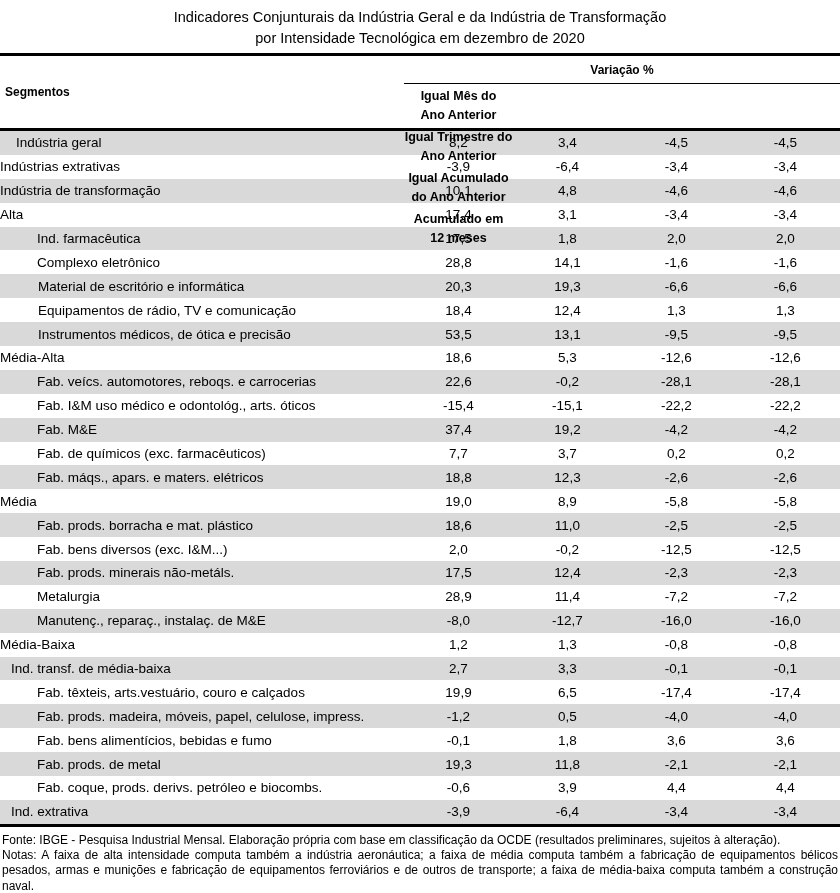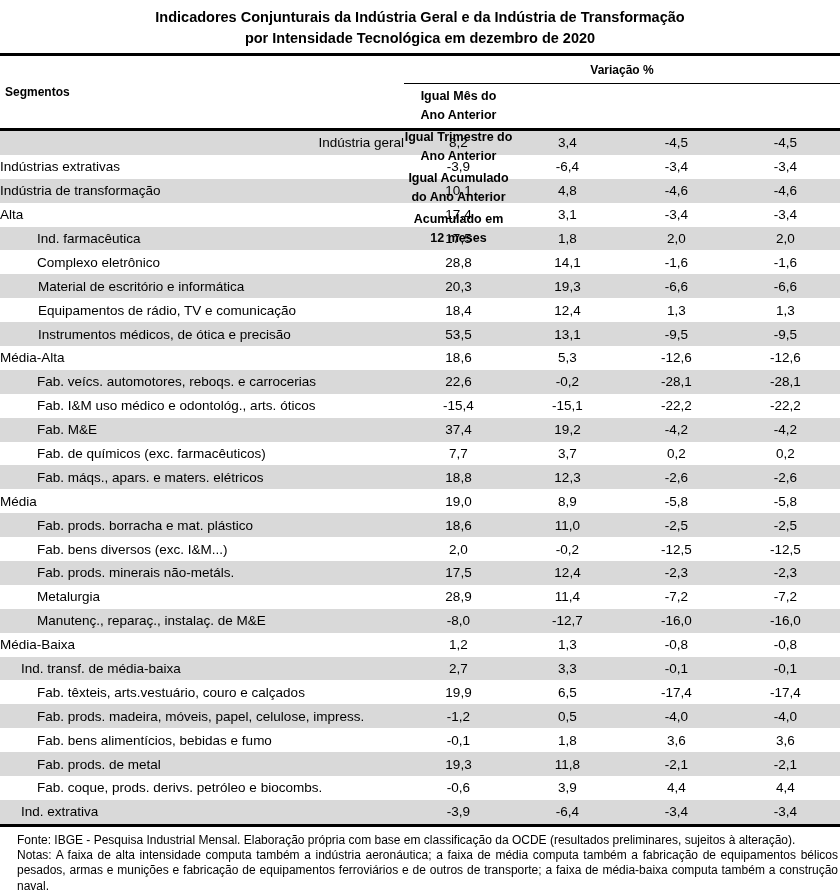--- a/index.html
+++ b/index.html
@@ -5,21 +5,21 @@
   * { margin: 0; padding: 0; box-sizing: border-box; }
   html, body { background: #ffffff; }
   body { font-family: "Liberation Sans", sans-serif; color: #000; }
   .page {
     position: relative;
     width: 840px;
     height: 893px;
     background: #fff;
     overflow: hidden;
   }
-  .title { padding-top: 7px; text-align: center; font-weight: bold; font-size: 14.5px; line-height: 21px; }
+  .title { padding-top: 7px; text-align: center; font-weight: normal; font-size: 14.5px; line-height: 21px; }
   .rule-thick { height: 3px; background: #000; width: 100%; }
   .rule-thin { height: 1px; background: #000; width: 100%; }
   .mt4 { margin-top: 4px; }
 
   
   .thead { display: flex; height: 72px; }
   .th-left { flex: 1; display: flex; align-items: center; padding-left: 5px; font-weight: bold; font-size: 12px; }
   .th-right { width: 436px; }
   .variacao { height: 27px; display: flex; align-items: center; justify-content: center; font-weight: bold; font-size: 12px; }
   .colheads { display: flex; flex-direction: column; }
@@ -28,28 +28,28 @@
     line-height: 19px; padding-top: 3px; white-space: nowrap; overflow: visible;
   }
   .colhead span { display: block; }
 
   
   .tbody { width: 100%; }
   .trow { display: flex; height: 23.9px; align-items: center; font-size: 13.5px; }
   .trow.alt { background: #d9d9d9; }
   .tlabel { flex: 1; white-space: nowrap; overflow: hidden; }
   .tval { width: 109px; text-align: center; }
-  .ind0 { padding-left: 4px; text-align: right; }
+  .ind0 { padding-left: 16px; }
   .ind1 { }
-  .ind2 { padding-left: 21px; }
+  .ind2 { padding-left: 11px; }
   .ind3 { padding-left: 37px; }
   .ind4 { padding-left: 38px; }
 
   
-  .footer { padding: 5px 2px 0 2px; font-size: 12px; margin-left: 15px; }
+  .footer { padding: 5px 2px 0 2px; font-size: 12px; }
   .fonte { line-height: 16px; white-space: nowrap; }
   .notas { line-height: 15.5px; text-align: justify; }
 </style>
 </head>
 <body>
 
 <div class="page">
 
   <div class="title">
     <div>Indicadores Conjunturais da Indústria Geral e da Indústria de Transformação</div>

